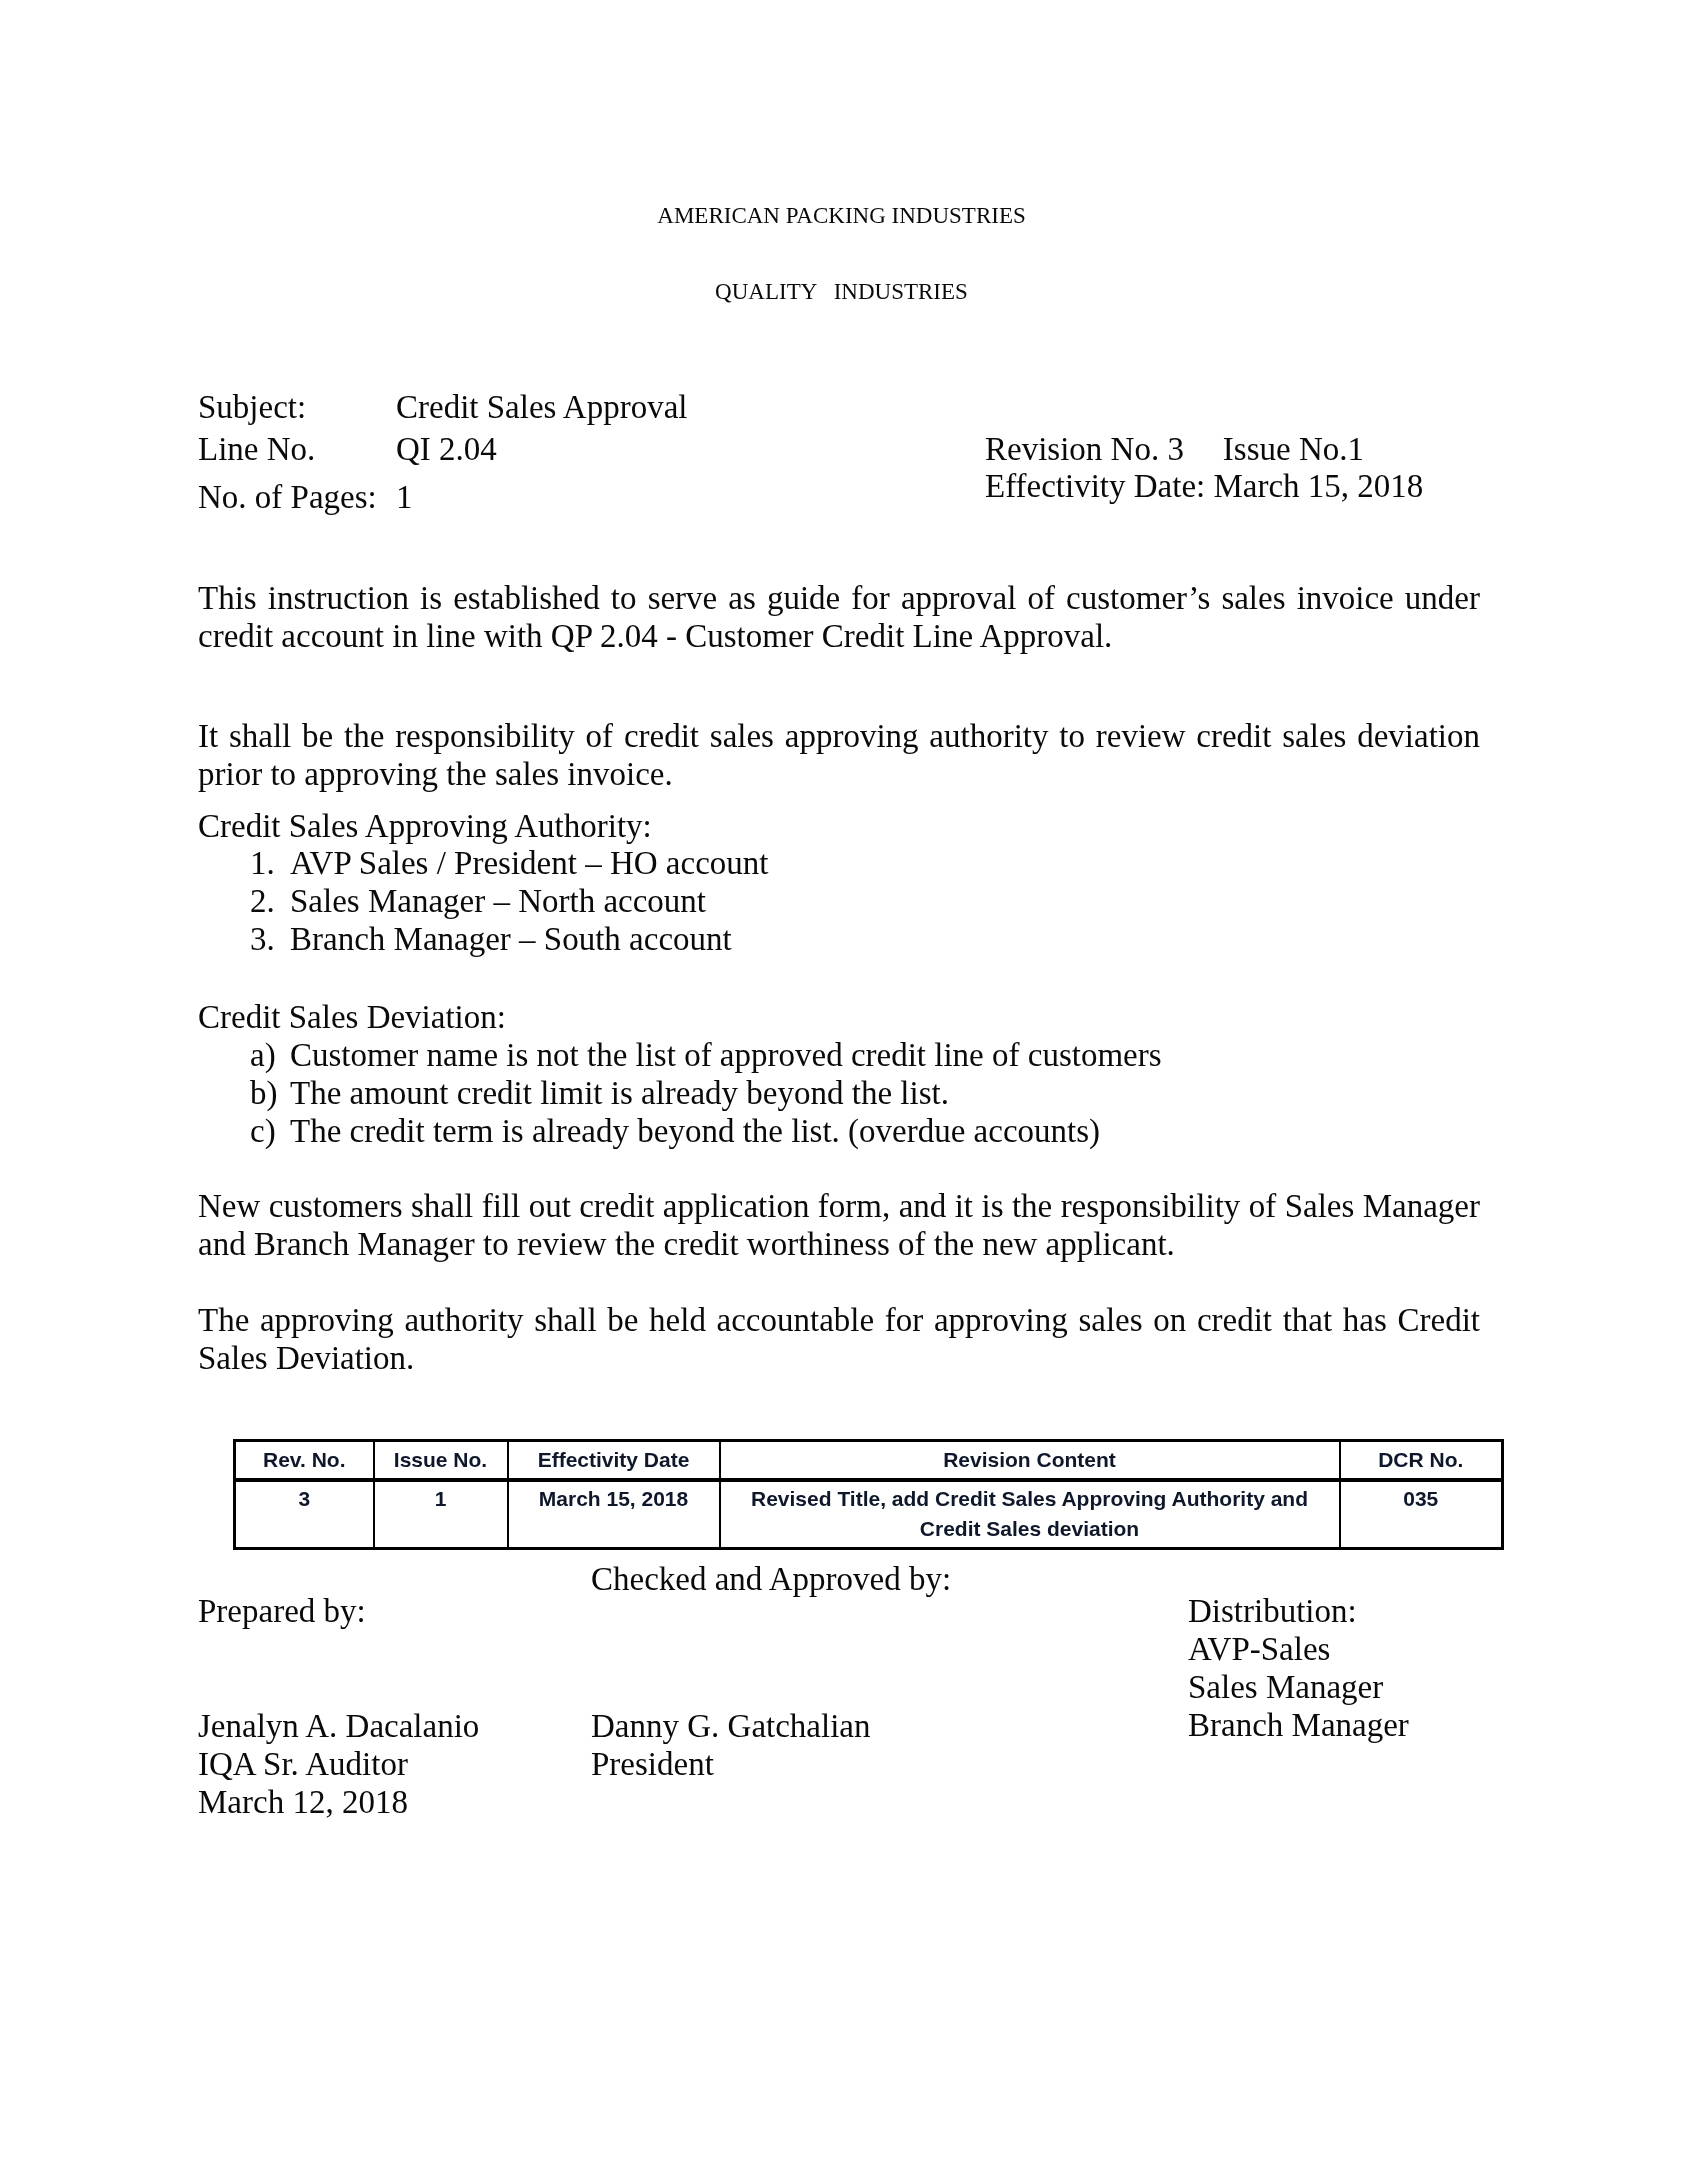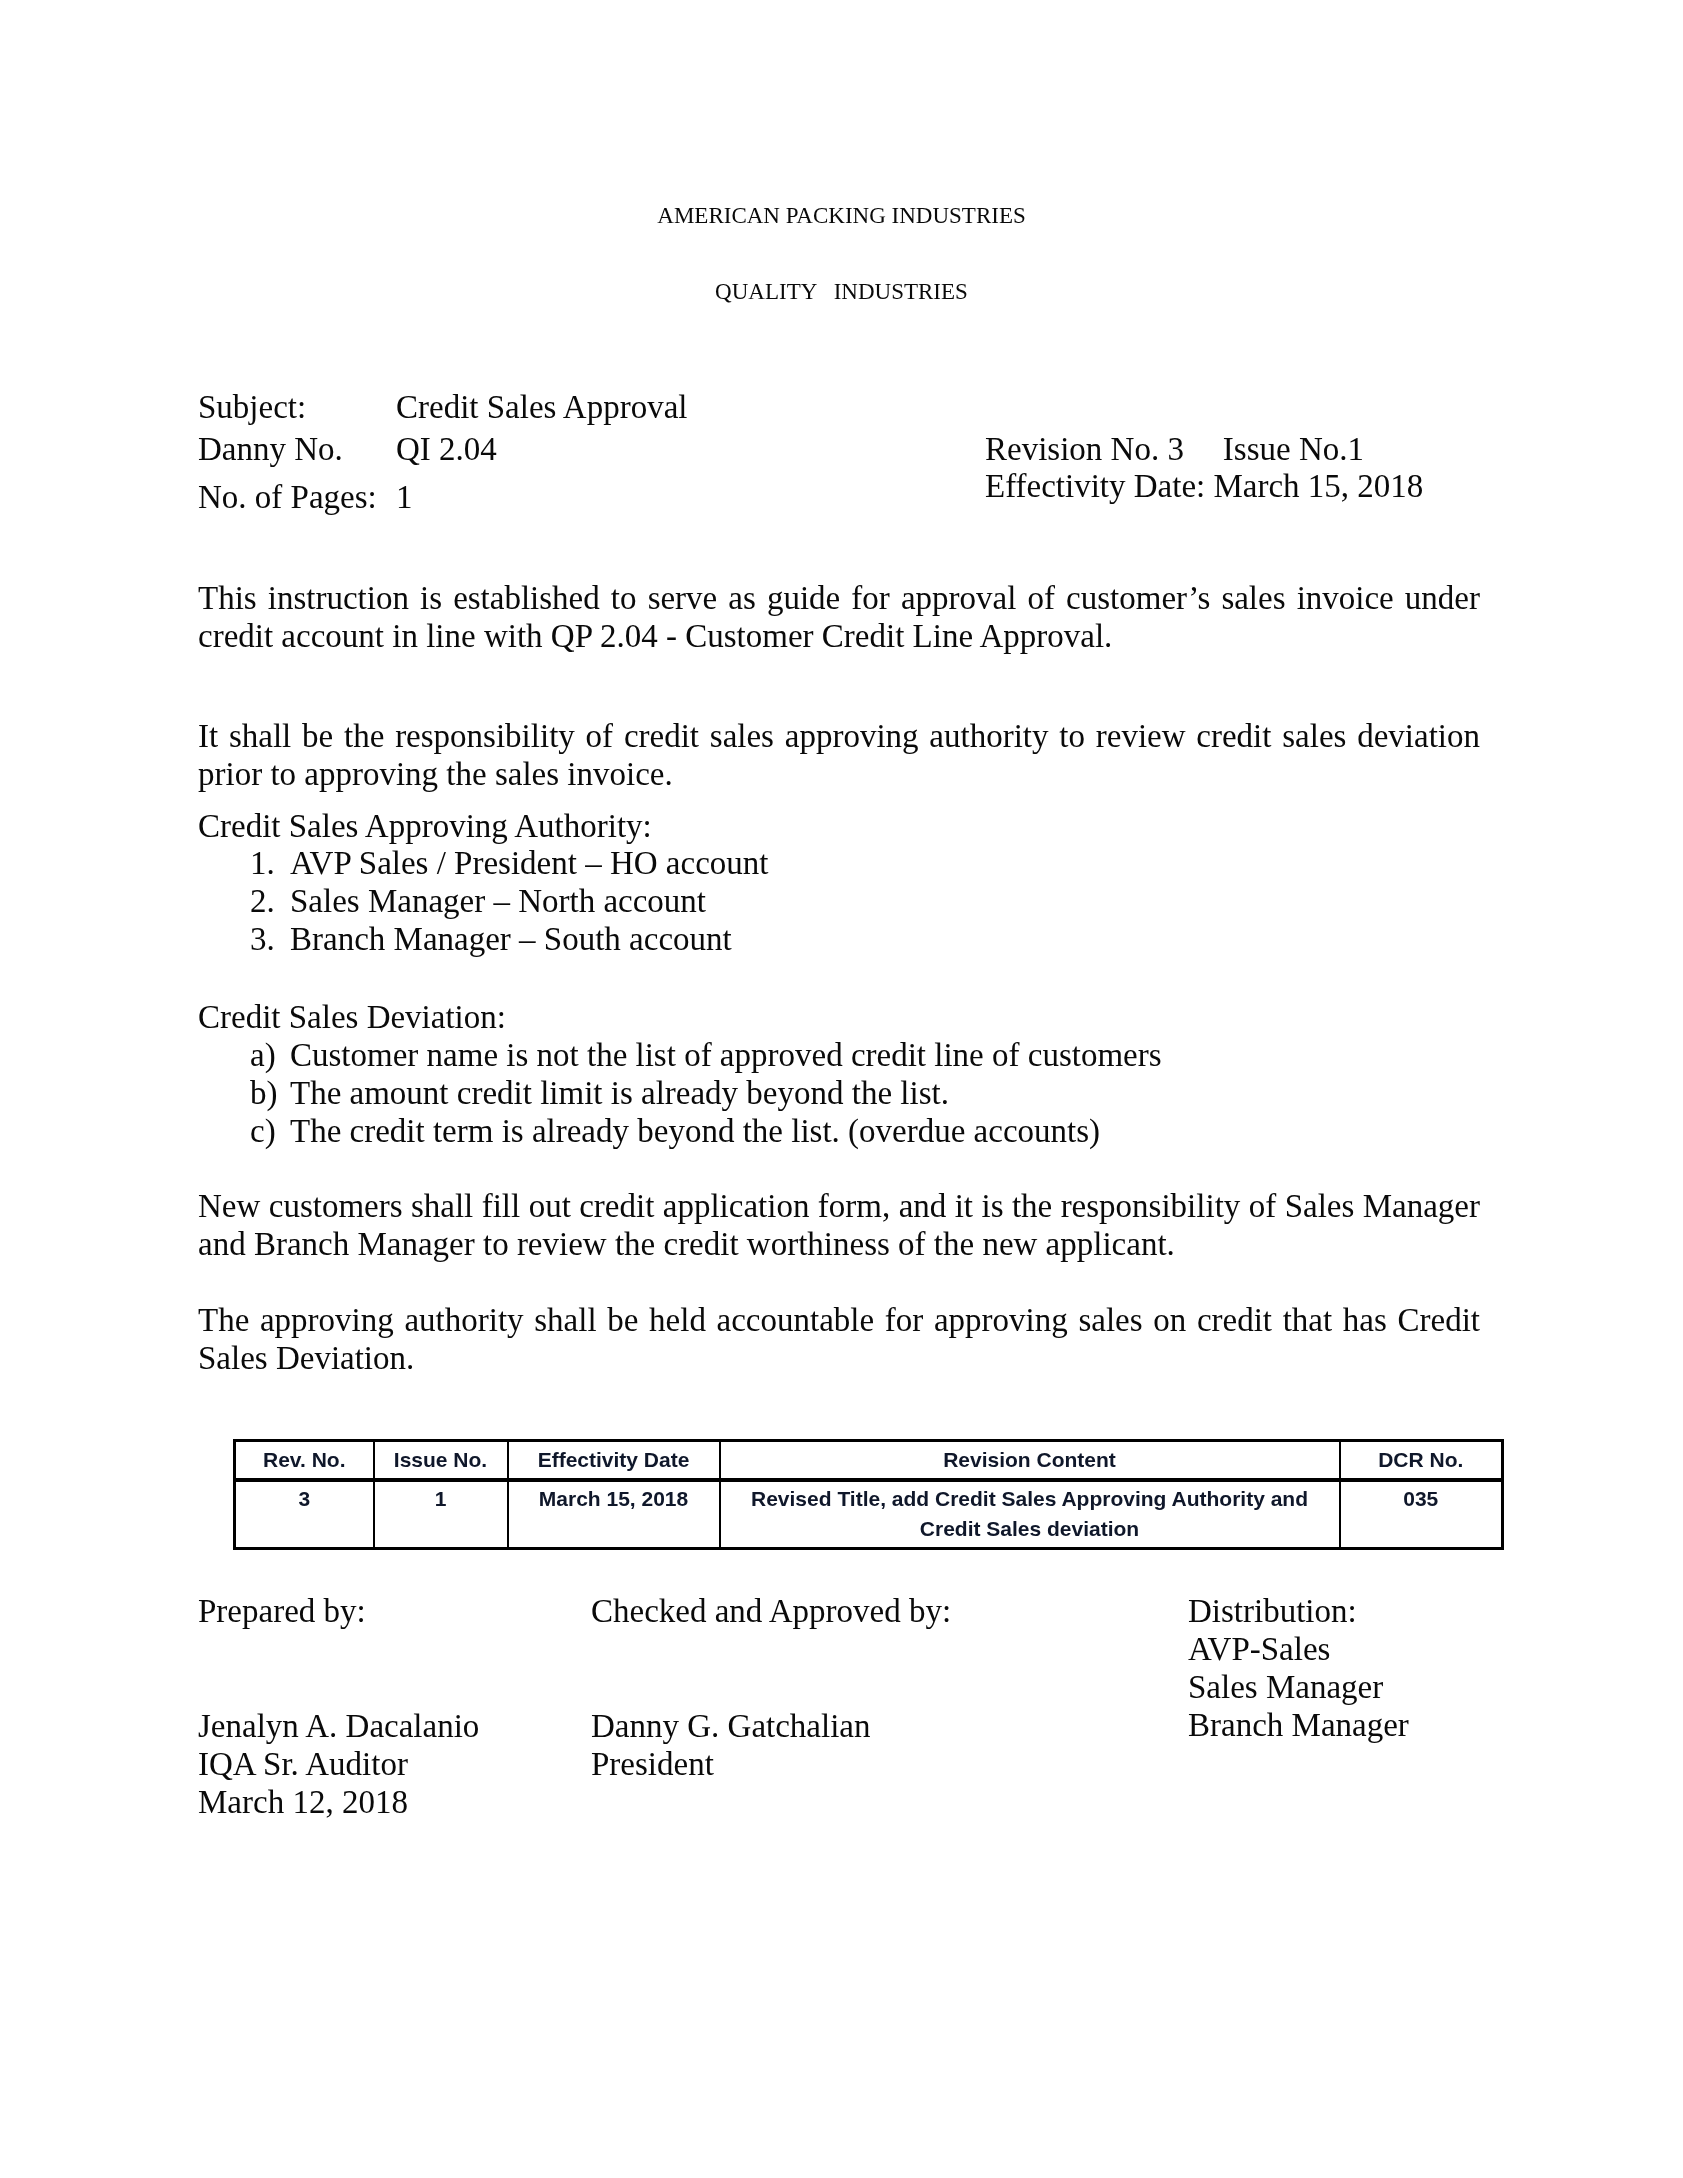--- a/index.html
+++ b/index.html
@@ -86,21 +86,21 @@
 
 <div class="page">
 
   <div class="abs doc-title" style="top:196px;">AMERICAN PACKING INDUSTRIES</div>
   <div class="abs doc-title" style="top:272px;">QUALITY   INDUSTRIES</div>
 
   <div class="abs meta-row" style="top:388px;">
     <span class="meta-label">Subject:</span><span>Credit Sales Approval</span>
   </div>
   <div class="abs meta-row" style="top:430px;">
-    <span class="meta-label">Danny No.</span><span>QI 2.04</span>
+    <span class="meta-label">Line No.</span><span>QI 2.04</span>
   </div>
   <div class="abs meta-row" style="top:467px;margin-top:11px;">
     <span class="meta-label">No. of Pages:</span><span>1</span>
   </div>
   <div class="abs meta-right-pair" style="top:430px;">
     <span>Revision No. 3</span>
     <span>Issue No.1</span>
   </div>
   <div class="abs meta-right" style="top:467px;">Effectivity Date: March 15, 2018</div>
 
@@ -166,21 +166,21 @@
           <td>1</td>
           <td>March 15, 2018</td>
           <td>Revised Title, add Credit Sales Approving Authority and Credit Sales deviation</td>
           <td>035</td>
         </tr>
       </tbody>
     </table>
   </div>
 
   <div class="abs sig" style="left:198px; top:1592px;">Prepared by:</div>
-  <div class="abs sig" style="left:591px; top:1592px;">Checked and Approved by:</div>
+  <div class="abs sig" style="left:591px; top:1560px;">Checked and Approved by:</div>
   <div class="abs sig" style="left:1188px; top:1592px;">Distribution:</div>
 
   <div class="abs sig" style="left:1188px; top:1630px;">
     <div>AVP-Sales</div>
     <div>Sales Manager</div>
     <div>Branch Manager</div>
   </div>
 
   <div class="abs sig" style="left:198px; top:1707px;">
     <div>Jenalyn A. Dacalanio</div>

